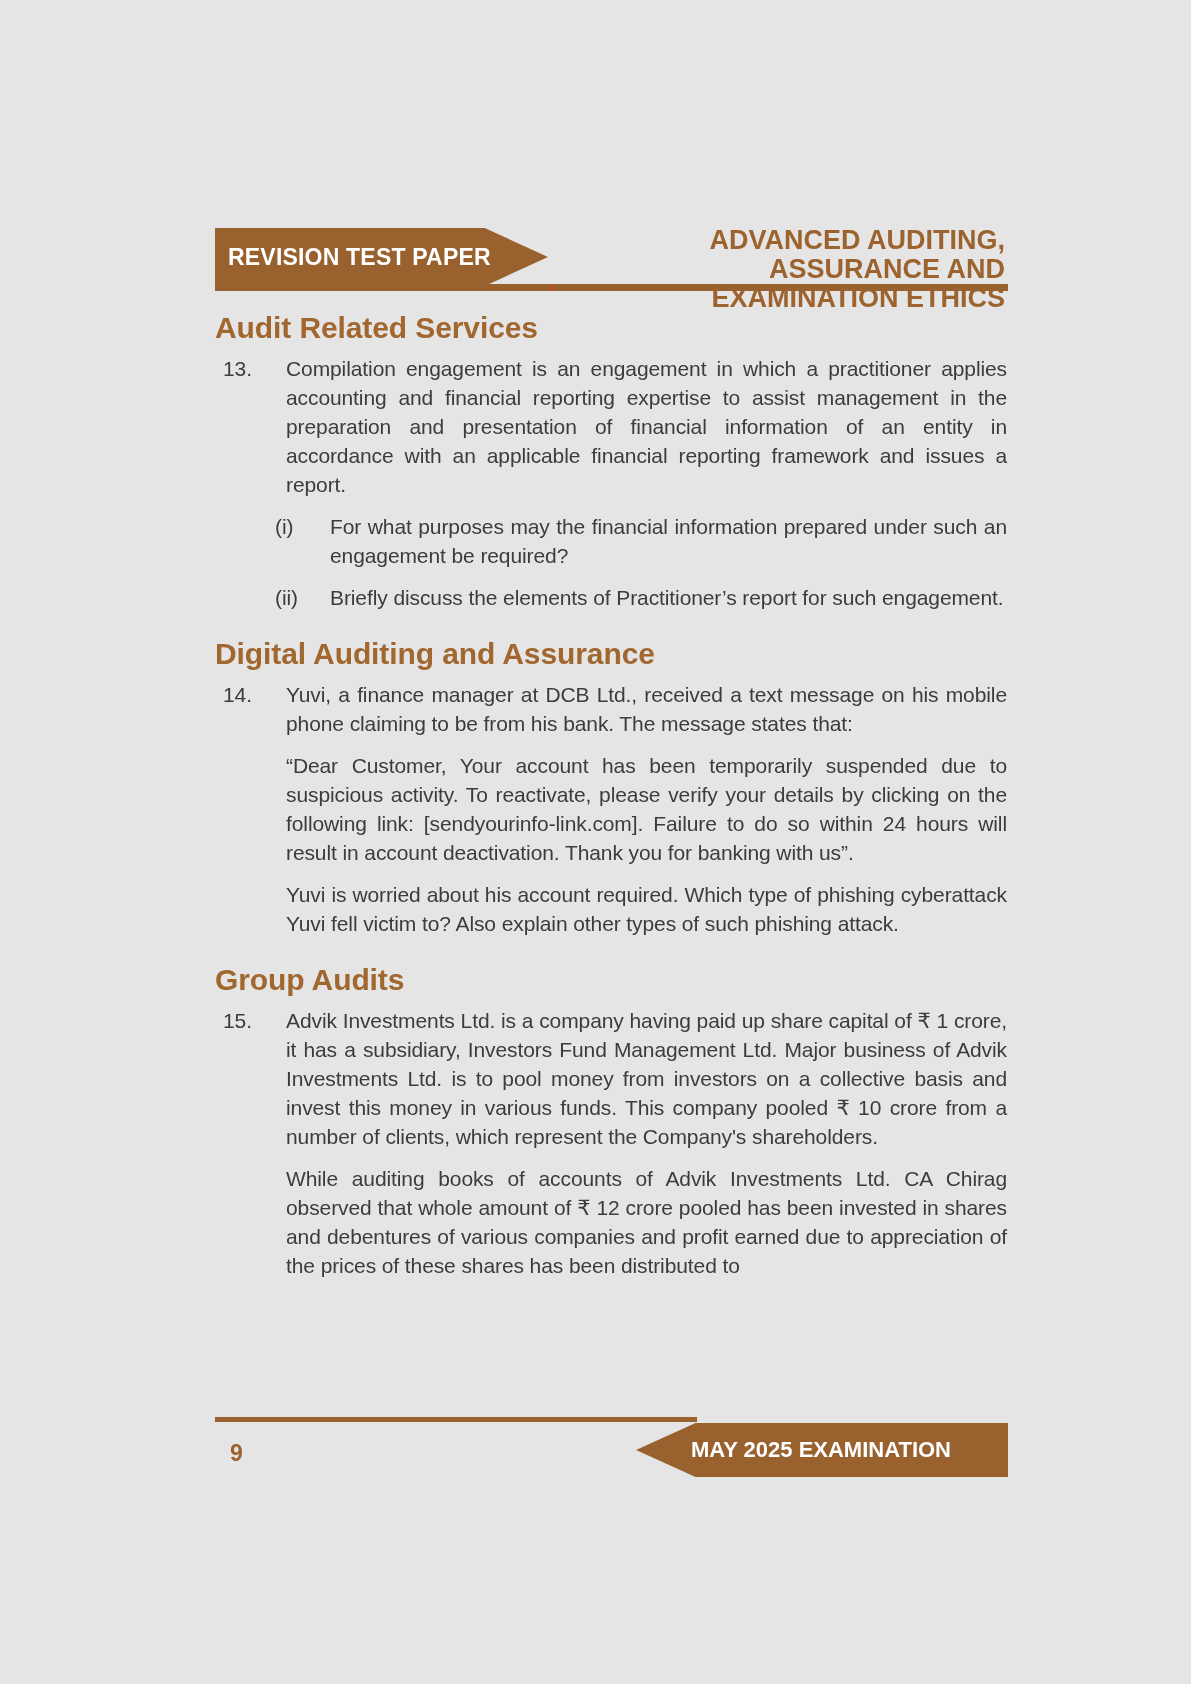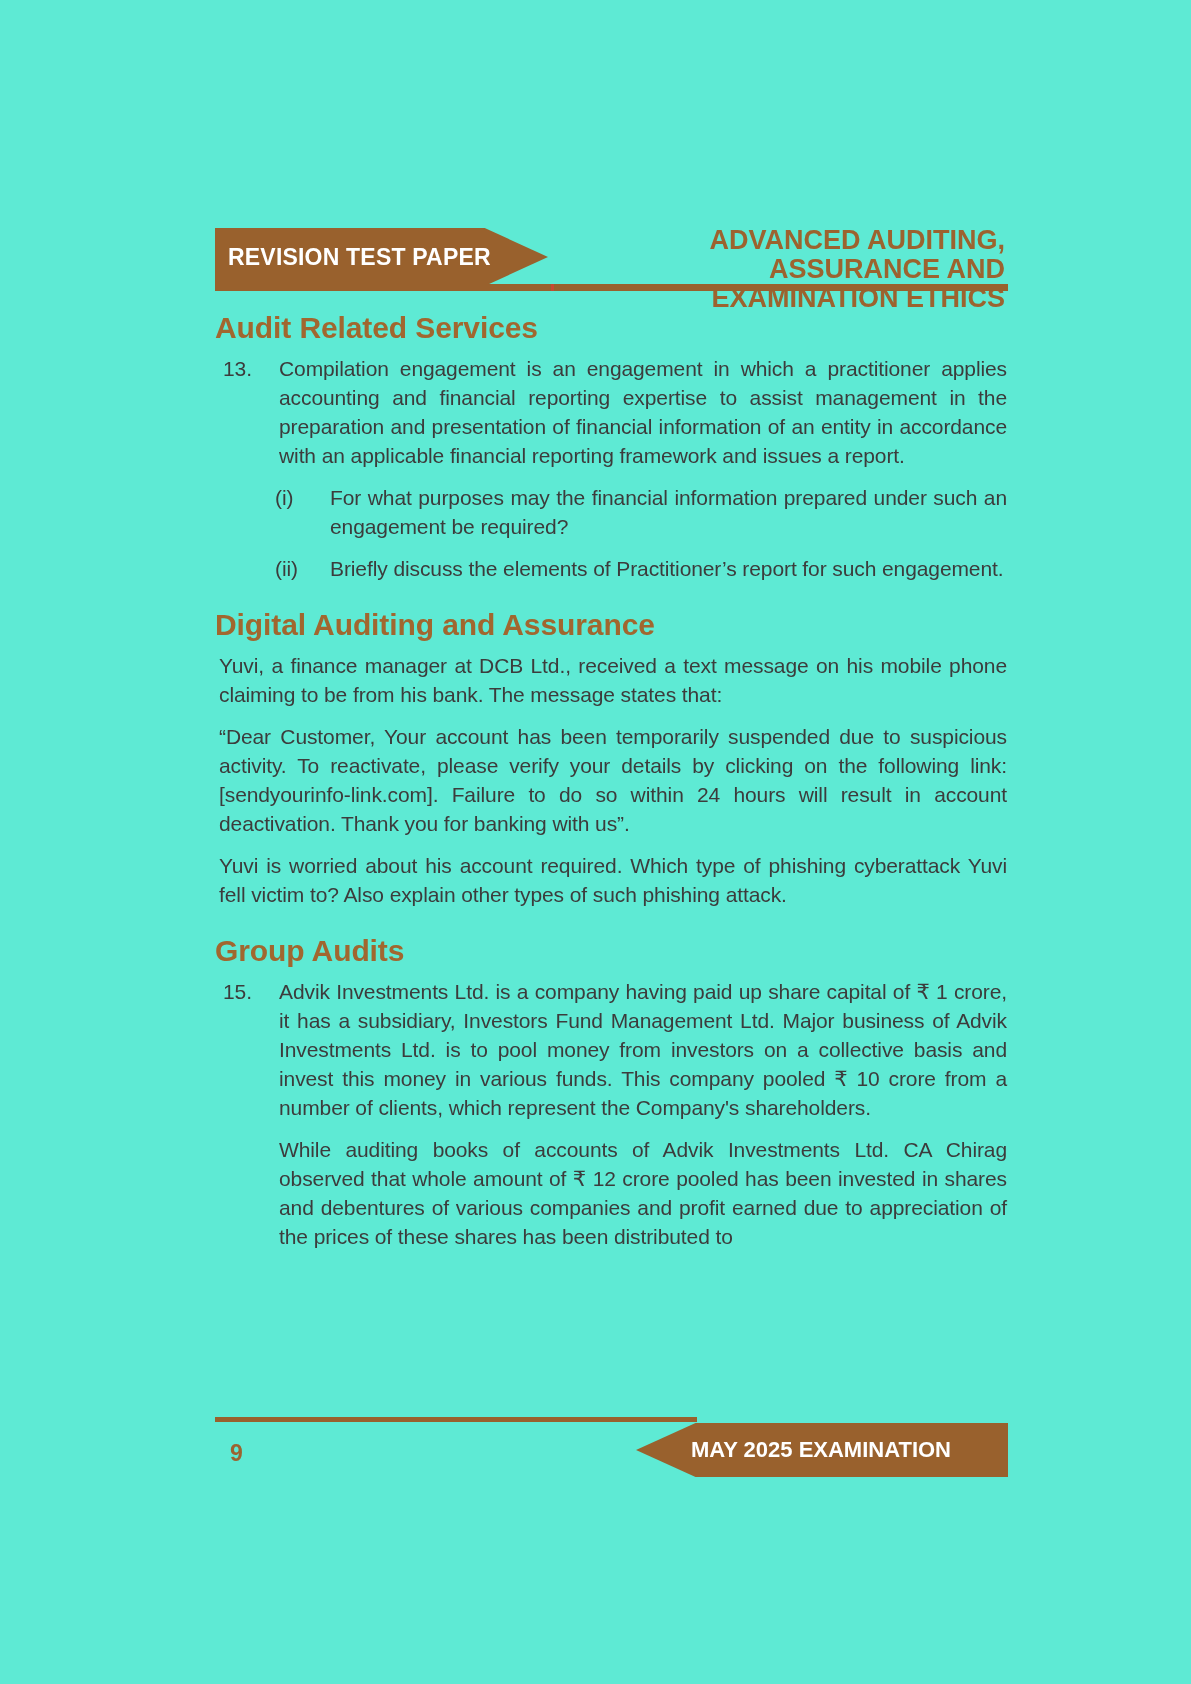--- a/index.html
+++ b/index.html
@@ -4,21 +4,21 @@
 <style>
   html, body {
     margin: 0;
     padding: 0;
     background: #ffffff;
   }
   .page {
     position: relative;
     width: 1191px;
     height: 1684px;
-    background: #5eead4;
+    background: #e5e5e5;
     font-family: "Liberation Sans", "DejaVu Sans", sans-serif;
     color: #3c3c3c;
     overflow: hidden;
   }
 
   
   .header-banner {
     position: absolute;
     left: 215px;
     top: 228px;
@@ -85,21 +85,21 @@
   h2.section-heading:first-child { margin-top: 0; }
   .item { display: flex; }
   .item-num {
     width: 60px;
     flex-shrink: 0;
     padding-left: 8px;
     box-sizing: border-box;
   }
   .item-body { flex: 1; min-width: 0; }
   .item-body p {
-    margin: 0 0 13px 4px;
+    margin: 0 0 13px 11px;
     text-align: justify;
   }
   .subitem { display: flex; }
   .sub-marker {
     width: 55px;
     flex-shrink: 0;
   }
   .subitem p {
     flex: 1;
     min-width: 0;
@@ -172,20 +172,21 @@
         </div>
         <div class="subitem">
           <div class="sub-marker">(ii)</div>
           <p>Briefly discuss the elements of Practitioner’s report for such engagement.</p>
         </div>
       </div>
     </div>
 
     <h2 class="section-heading">Digital Auditing and Assurance</h2>
     <div class="item">
+      <div class="item-num">14.</div>
       <div class="item-body">
         <p>Yuvi, a finance manager at DCB Ltd., received a text message on his mobile phone claiming to be from his bank. The message states that:</p>
         <p>“Dear Customer, Your account has been temporarily suspended due to suspicious activity. To reactivate, please verify your details by clicking on the following link: [sendyourinfo-link.com]. Failure to do so within 24 hours will result in account deactivation. Thank you for banking with us”.</p>
         <p>Yuvi is worried about his account required. Which type of phishing cyberattack Yuvi fell victim to? Also explain other types of such phishing attack.</p>
       </div>
     </div>
 
     <h2 class="section-heading">Group Audits</h2>
     <div class="item">
       <div class="item-num">15.</div>

